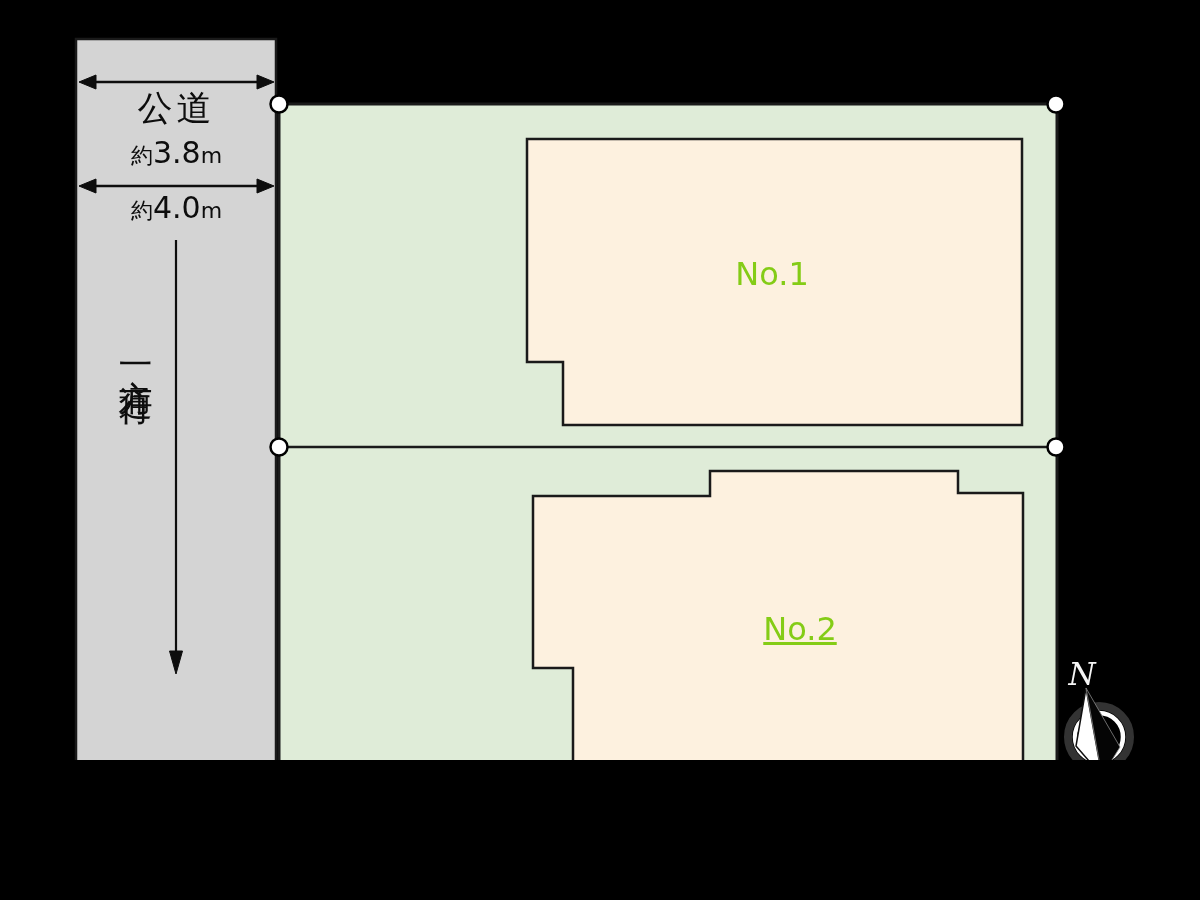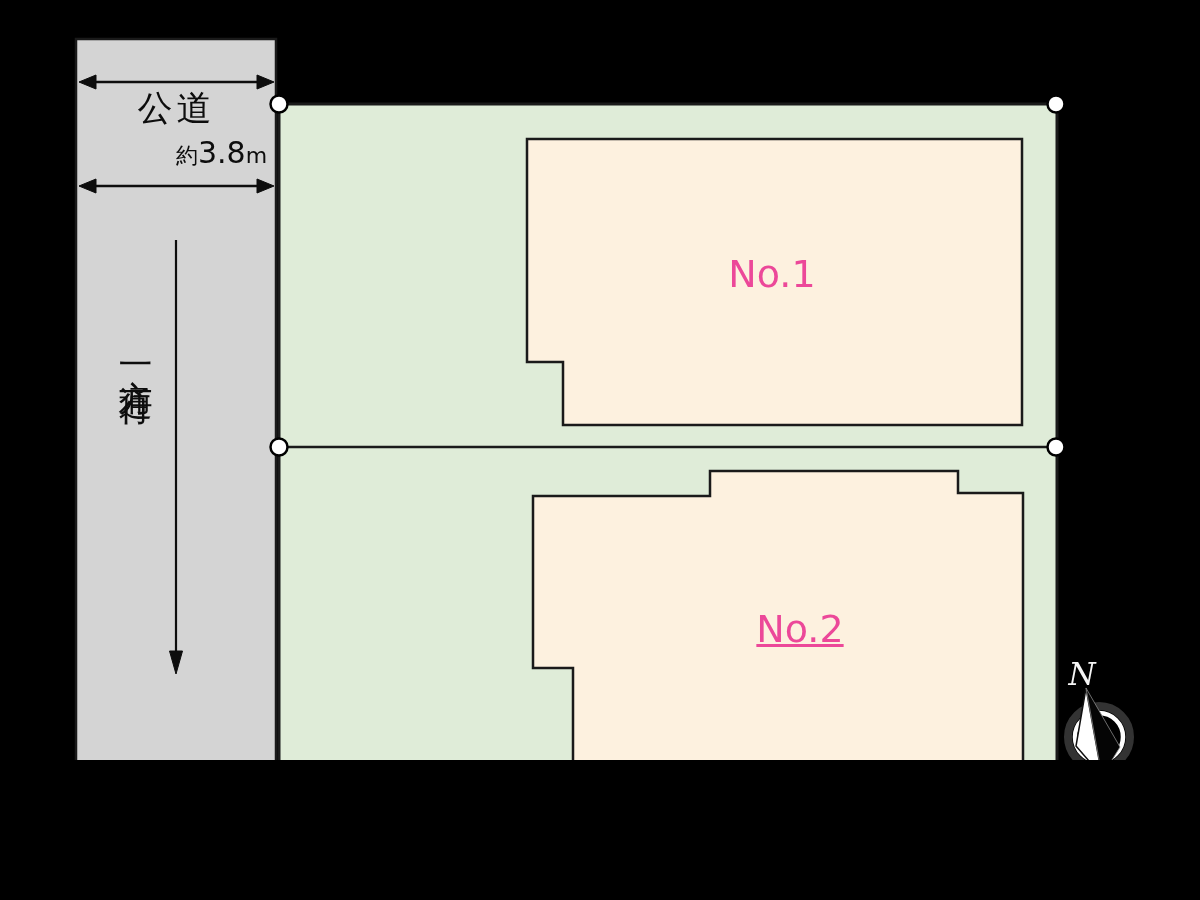--- a/index.html
+++ b/index.html
@@ -8,38 +8,38 @@
     overflow:hidden; font-family:"DejaVu Sans", sans-serif; color:#111;
   }
   .stage svg { position:absolute; left:0; top:0; }
 
   
   .road-text {
     position:absolute; left:76px; width:201px; text-align:center;
     line-height:1; color:#0d0d0d; white-space:nowrap;
   }
   .road-name   { top:91px;  font-size:35px; letter-spacing:4px; }
-  .dim-1       { top:138px;margin-left:45px; }
+  .dim-1       { top:138px; }
   .dim-2       { top:193px; }
   .dim-small   { font-size:22px; }
   .dim-value   { font-size:30px; }
 
   
   .one-way {
     position:absolute; left:136px; top:347px;
     transform:translateX(-50%);
     writing-mode:vertical-rl; text-orientation:upright;
     font-size:34px; letter-spacing:6px; line-height:1; color:#0d0d0d;
     white-space:nowrap;
   }
 
   
   .plot-label {
     position:absolute; transform:translate(-50%,-50%);
-    font-size:38px; line-height:1; color:#ec4899; white-space:nowrap;
+    font-size:32px; line-height:1; color:#84cc16; white-space:nowrap;
   }
   .plot-label-1 { left:772px; top:274px; }
   .plot-label-2 { left:800px; top:629px;text-decoration:underline; }
 
   
   .north-letter {
     position:absolute; left:1082px; top:674px; transform:translate(-50%,-50%);
     font-family:"DejaVu Serif", serif; font-style:italic;
     font-size:31px; color:#f5f5f5; line-height:1;
   }
@@ -96,20 +96,23 @@
       <polygon points="1089,771 1101,774 1096,783" fill="#ffffff" stroke="#111111" stroke-width="1"></polygon>
     </g>
   </svg>
 
   <div class="road-text road-name">公道</div>
 
   <div class="road-text dim-1">
     <span class="dim-small">約</span><span class="dim-value">3.8</span><span class="dim-small">m</span>
   </div>
 
+  <div class="road-text dim-2">
+    <span class="dim-small">約</span><span class="dim-value">4.0</span><span class="dim-small">m</span>
+  </div>
 
   <div class="one-way">一方通行</div>
 
   <div class="plot-label plot-label-1">No.1</div>
   <div class="plot-label plot-label-2">No.2</div>
 
   <div class="north-letter">N</div>
 
 </div>
 

